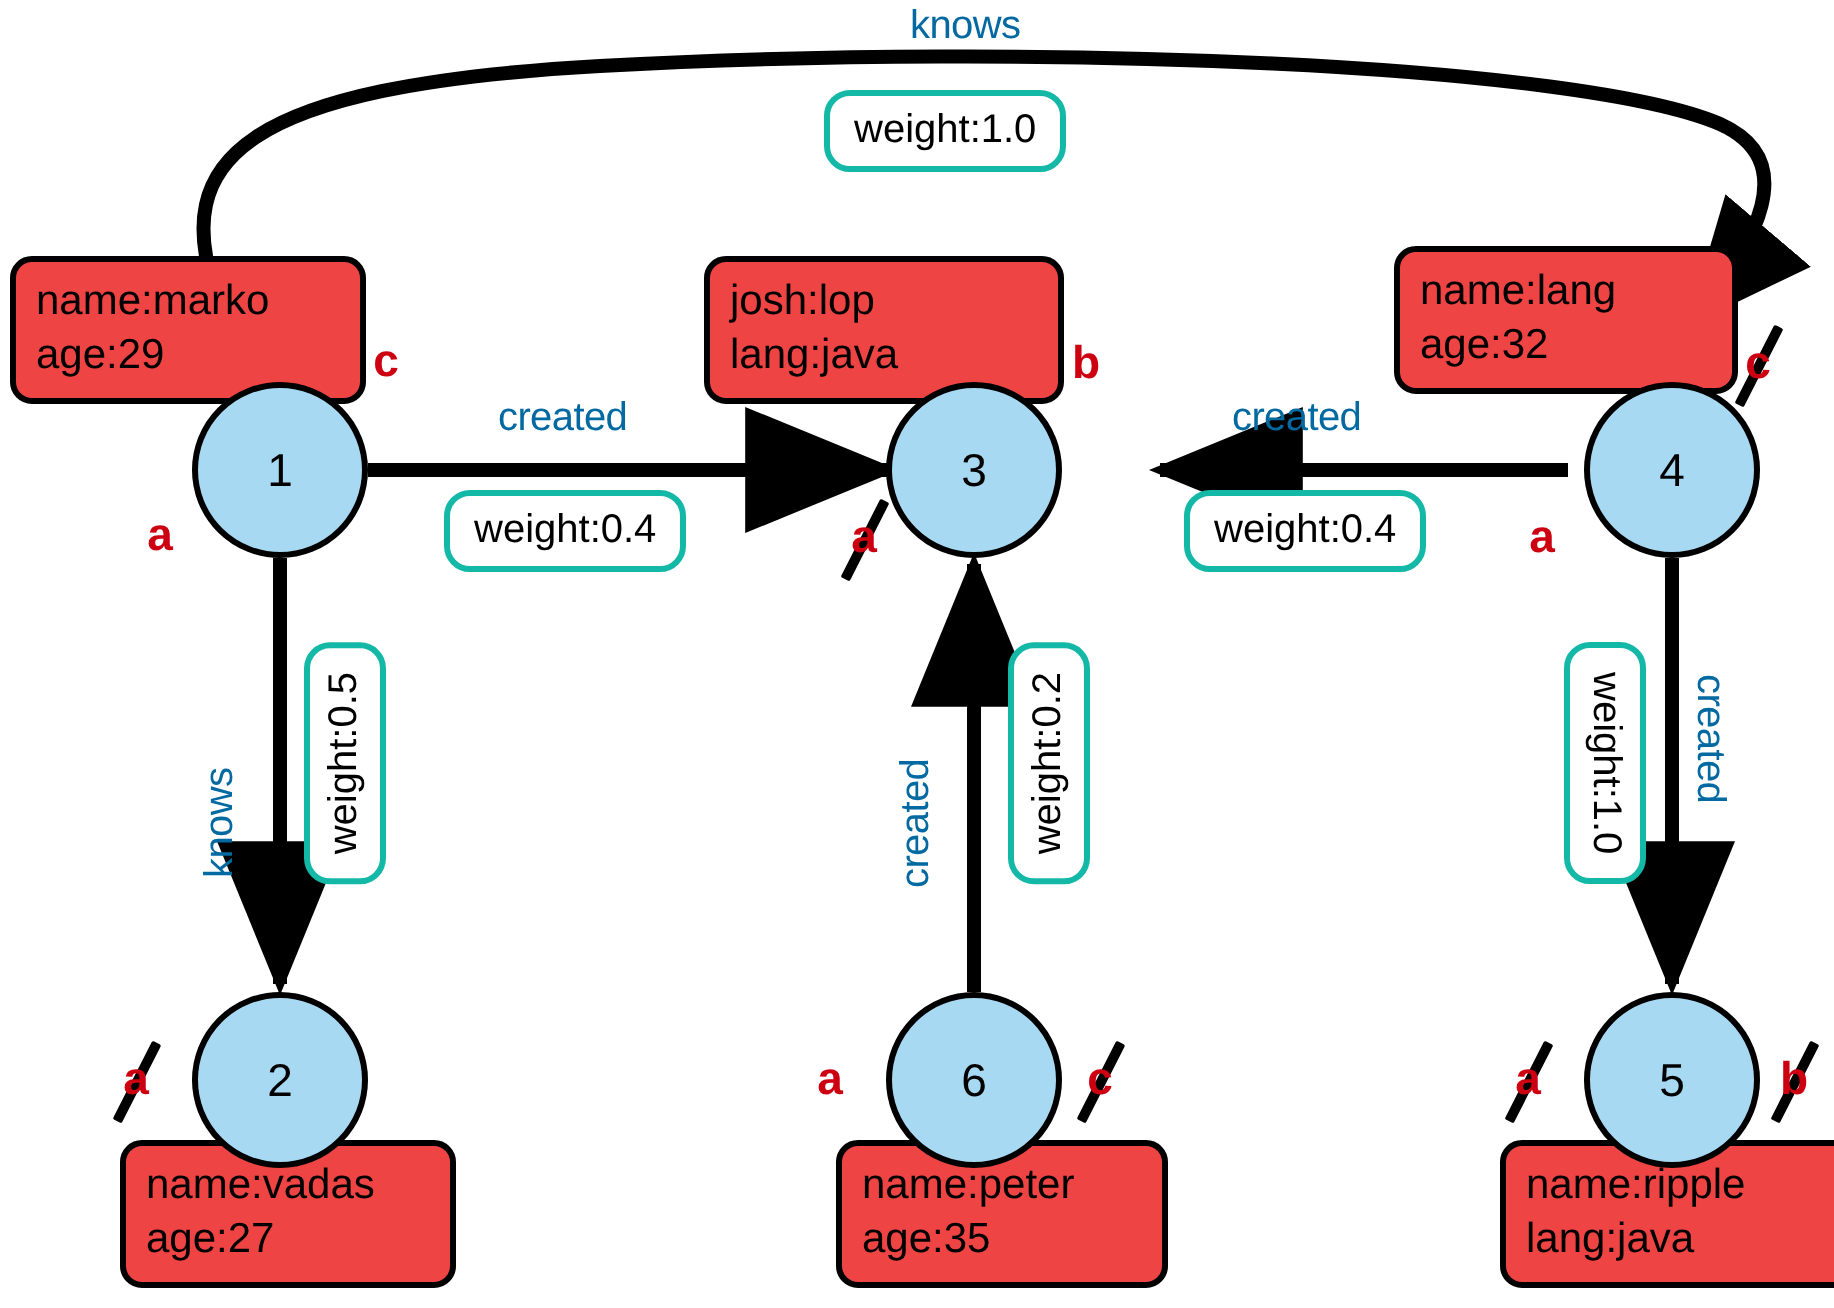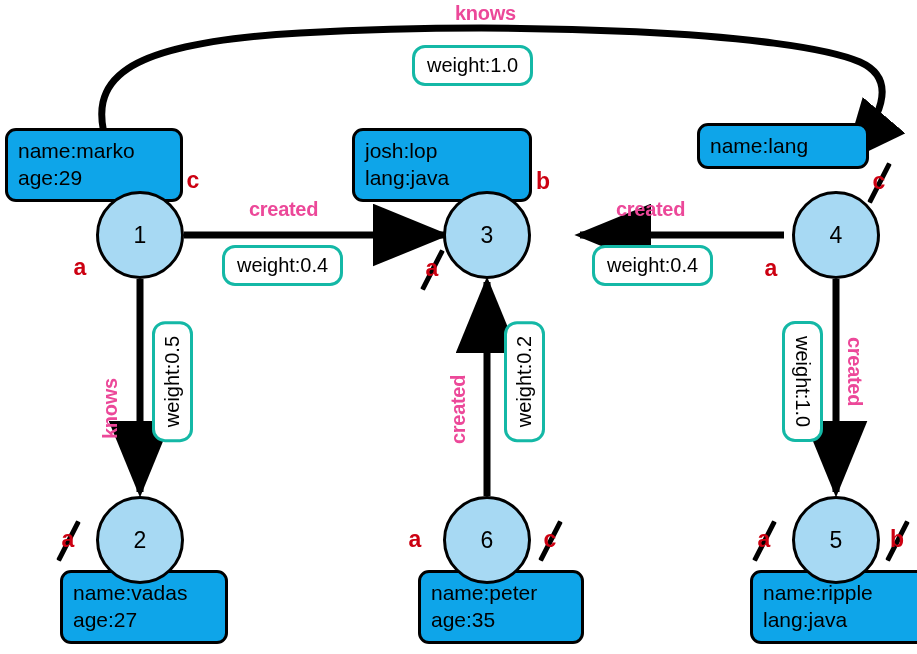--- a/index.html
+++ b/index.html
@@ -22,21 +22,21 @@
     left: 0;
     top: 0;
     width: 917px;
     height: 654px;
   }
 
   
   .prop-box {
     position: absolute;
     box-sizing: border-box;
-    background: #0ea5e9;
+    background: #ef4444;
     border: 3px solid #000000;
     border-radius: 11px;
     padding: 6px 10px 7px 10px;
     font-size: 21px;
     line-height: 1.30;
     color: #000000;
     white-space: nowrap;
     z-index: 40;
   }
   .prop-box .prop-line { display: block; }
@@ -65,22 +65,22 @@
   }
   .weight-pill.vert-cw {
     writing-mode: vertical-rl;
     padding: 12px 7px 12px 8px;
   }
 
   
   .edge-label {
     position: absolute;
     font-size: 20px;
-    font-weight: bold;
-    color: #ec4899;
+    font-weight: normal;
+    color: #0369a1;
     white-space: nowrap;
     z-index: 44;
     letter-spacing: -0.3px;
   }
   .edge-label.vert-ccw {
     writing-mode: vertical-rl;
     transform: rotate(180deg);
   }
   .edge-label.vert-cw {
     writing-mode: vertical-rl;
@@ -193,20 +193,21 @@
     <span class="prop-line">age:29</span>
   </div>
 
   <div class="prop-box" style="left:352px; top:128px; width:180px;">
     <span class="prop-line">josh:lop</span>
     <span class="prop-line">lang:java</span>
   </div>
 
   <div class="prop-box" style="left:697px; top:123px; width:172px;">
     <span class="prop-line">name:lang</span>
+    <span class="prop-line">age:32</span>
   </div>
 
   <div class="prop-box" style="left:60px; top:570px; width:168px;">
     <span class="prop-line">name:vadas</span>
     <span class="prop-line">age:27</span>
   </div>
 
   <div class="prop-box" style="left:418px; top:570px; width:166px;">
     <span class="prop-line">name:peter</span>
     <span class="prop-line">age:35</span>

